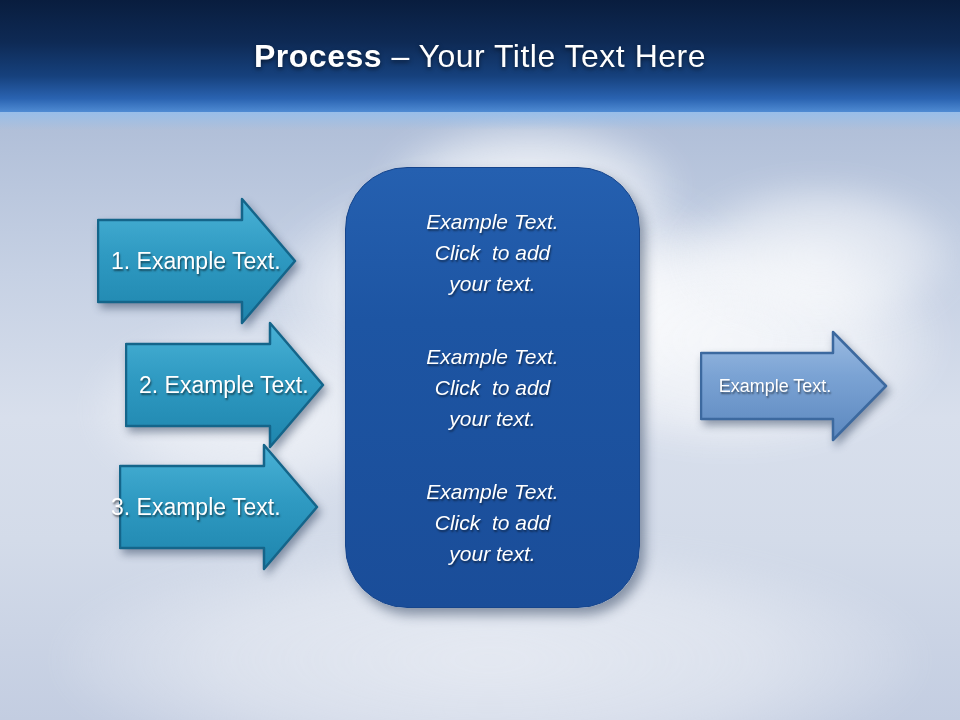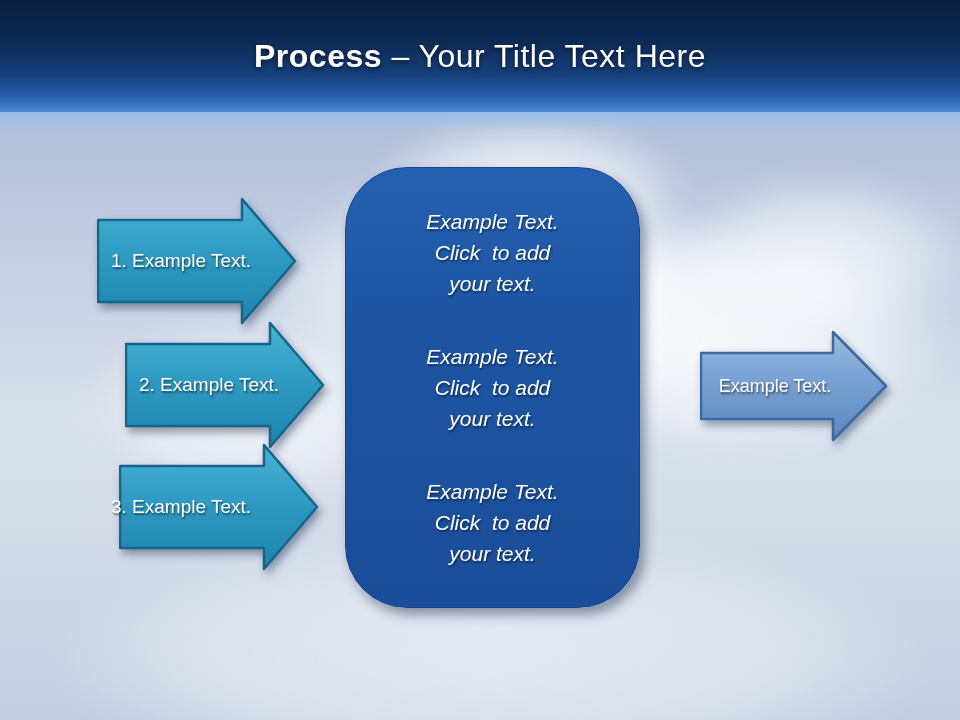--- a/index.html
+++ b/index.html
@@ -66,21 +66,21 @@
 
   
   .arrow { position: absolute; z-index: 4; }
   .arrow svg {
     display: block;
     filter: drop-shadow(3px 5px 4px rgba(25,45,75,0.45));
   }
   .arrow-label {
     position: absolute;
     color: #ffffff;
-    font-size: 19px;
+    font-size: 23px;
     text-shadow: 1px 2px 2px rgba(0,0,0,0.5);
     white-space: nowrap;
   }
   .left-arrow { width: 200px; height: 128px; }
   .left-arrow .arrow-label {
     left: 14px; top: 50%;
     transform: translateY(-50%);
   }
   .a1 { left: 97px; top: 197px; }
   .a2 { left: 97px; top: 321px; margin-left: 28px; }

